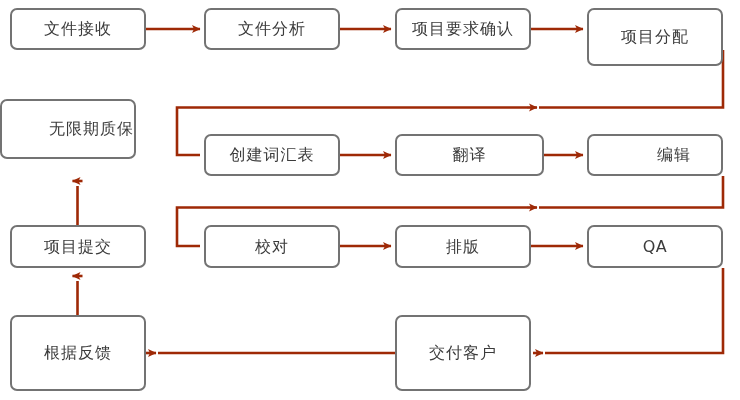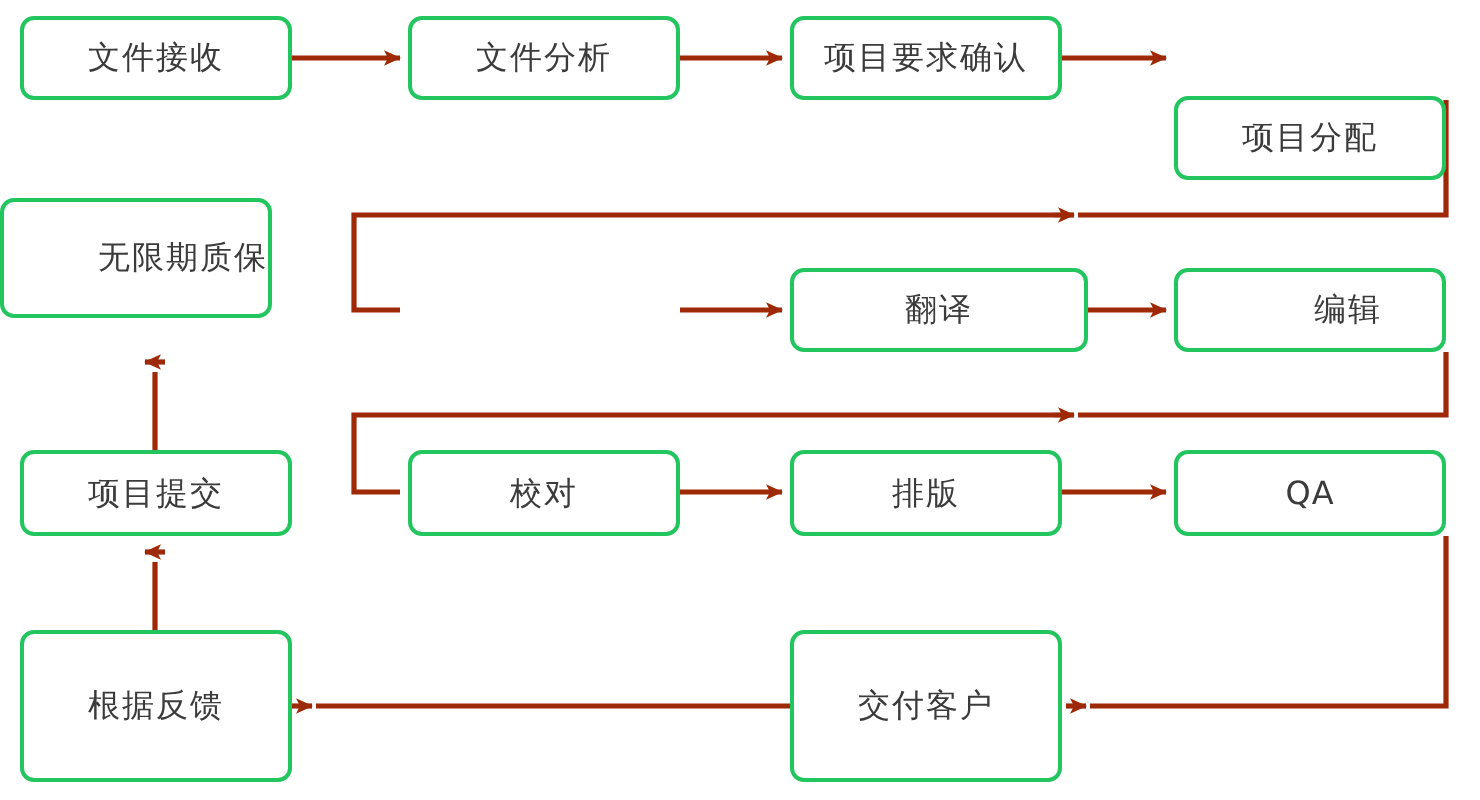--- a/index.html
+++ b/index.html
@@ -23,21 +23,21 @@
     position: absolute;
     left: 0;
     top: 0;
     width: 740px;
     height: 400px;
     display: block;
   }
   .node-box {
     position: absolute;
     box-sizing: border-box;
-    border: 2px solid #22c55e;
+    border: 2px solid #737373;
     border-radius: 7px;
     background: #ffffff;
     display: flex;
     align-items: center;
     justify-content: center;
   }
   .node-label {
     font-family: "DejaVu Sans", "Liberation Sans", sans-serif;
     font-size: 16px;
     color: #3b3b3b;
@@ -108,28 +108,31 @@
   </div>
 
   <div class="node-box" style="left:204px; top:8px; width:136px; height:42px;">
     <span class="node-label">文件分析</span>
   </div>
 
   <div class="node-box" style="left:395px; top:8px; width:136px; height:42px;">
     <span class="node-label">项目要求确认</span>
   </div>
 
-  <div class="node-box" style="left:587px; top:8px; width:136px; height:42px;margin-top:40px;">
+  <div class="node-box" style="left:587px; top:8px; width:136px; height:58px;">
     <span class="node-label">项目分配</span>
   </div>
 
   <div class="node-box" style="left:0; top:99px; width:136px; height:60px;justify-content:flex-end;">
     <span class="node-label">无限期质保</span>
   </div>
 
+  <div class="node-box" style="left:204px; top:134px; width:136px; height:42px;">
+    <span class="node-label">创建词汇表</span>
+  </div>
 
   <div class="node-box" style="left:395px; top:134px; width:149px; height:42px;">
     <span class="node-label">翻译</span>
   </div>
 
   <div class="node-box" style="left:587px; top:134px; width:136px; height:42px;padding-left:38px;">
     <span class="node-label">编辑</span>
   </div>
 
   <div class="node-box" style="left:10px; top:225px; width:136px; height:43px;">

